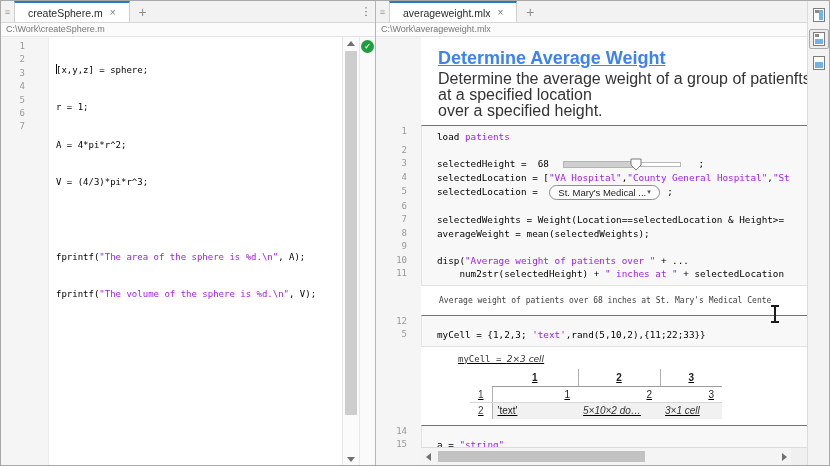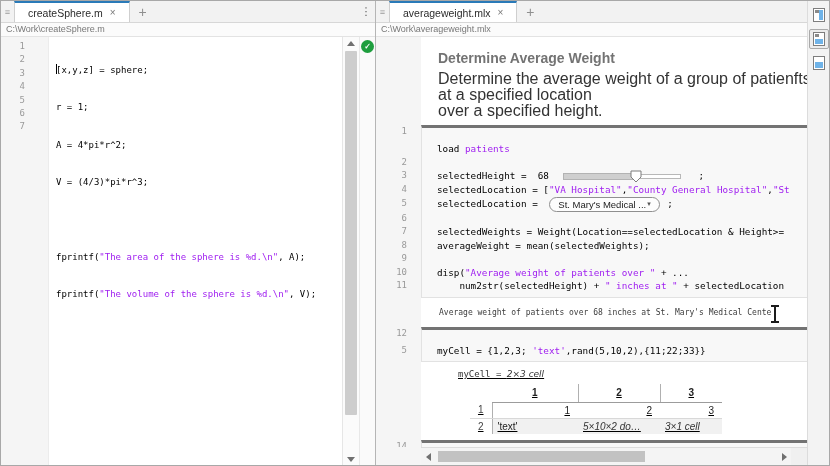--- a/index.html
+++ b/index.html
@@ -65,27 +65,27 @@
   
   #rmain { flex:1; display:flex; overflow:hidden; position:relative; }
   #re-rows { flex:1; display:flex; flex-direction:column; overflow:hidden; }
   .rrow { display:flex; flex:none; }
   .rnum { width:45px; flex:none; background:#f5f5f5; text-align:right; padding-right:14px;
           font:9px/13.5px "DejaVu Sans Mono", monospace; color:#999; }
   .rcontent { flex:1; background:#fff; overflow:hidden; }
   .r-pad .rcontent { height:8px; } .r-pad .rnum{height:8px;}
   .r-gap4 .rcontent { height:4px; } .r-gap6 .rcontent { height:6px; }
   .r-head .rcontent { padding-left:17px; }
-  .doc-title { font-size:14px; font-weight:bold; color:#737373; line-height:26px; }
+  .doc-title { font-size:18px; font-weight:bold; color:#3b82f6; line-height:26px;text-decoration:underline; }
   .r-para .rcontent { padding-left:17px; }
   .para-line { font-size:16px; color:#333; line-height:16px; }
   .r-code .rcontent { background:#f8f8f8; border-left:1px solid #e2e2e2; border-right:1px solid #e2e2e2;
                       padding-left:15px; white-space:pre;
                       font:9.3px/13.5px "DejaVu Sans Mono", monospace; color:#000; min-height:13.5px; }
-  .r-code.first .rcontent { border-top:3px solid #737373; padding-top:14px; }
+  .r-code.first .rcontent { border-top:1px solid #737373; padding-top:4px; }
   .r-code.last  .rcontent { border-bottom:1px solid #e2e2e2; padding-bottom:4px; }
   .r-code.fill  .rcontent { height:20px; }
   .r-out .rcontent { padding:5px 0 4px 18px;
                      font:8px/12px "DejaVu Sans Mono", monospace; color:#3c3c3c; white-space:pre; }
   .r-out2 .rcontent { padding:2px 0 2px 17px;text-decoration:underline; }
   .out-label { font:9px/13px "DejaVu Sans Mono", monospace; color:#333; margin-left:20px; }
   .out-label .it { font-style:italic; font-family:"DejaVu Sans", sans-serif; }
 
   
   .slider { display:inline-flex; align-items:center; position:relative; width:118px; height:13px;

